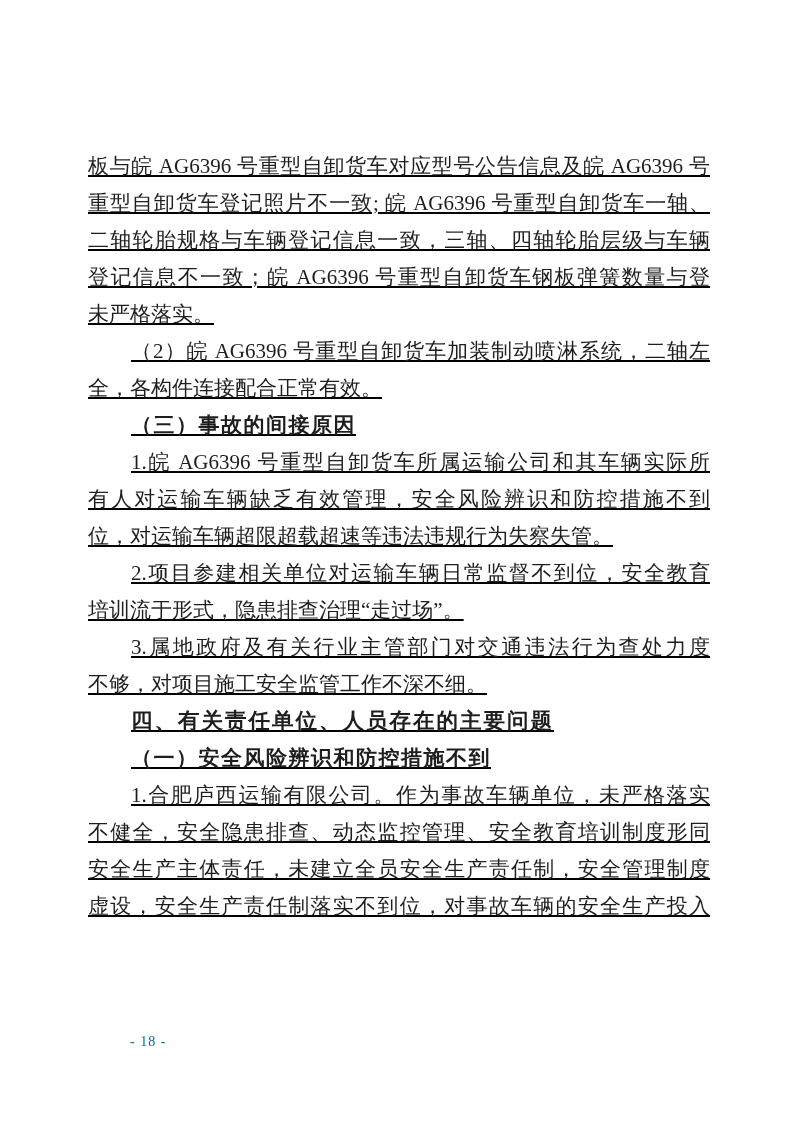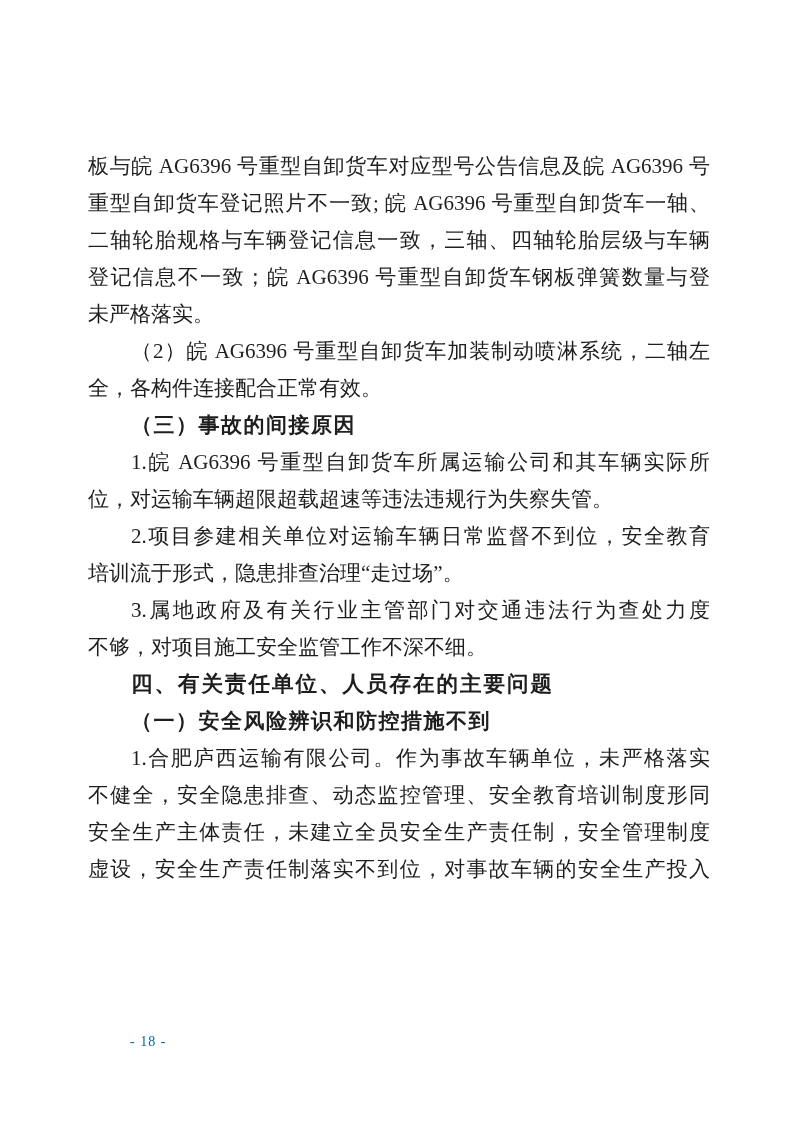--- a/index.html
+++ b/index.html
@@ -7,21 +7,21 @@
     position:relative;
     width:793px;height:1122px;
     background:#ffffff;
     overflow:hidden;
     font-family:"Liberation Serif",serif;
   }
   .text-block{
     position:absolute;
     left:88px;top:148px;width:622px;
   }
-  .paragraph{margin:0;padding:0;}
+  .paragraph{margin:0;padding:0;text-decoration:underline;}
   .line{
     height:37px;
     line-height:37px;
     font-size:21px;
     color:#1e1e1e;
     overflow:hidden;
   }
   .line.indent{padding-left:43px;}
   .line.fill{text-align:justify;text-align-last:justify;}
   .paragraph.heading-kai .line{
@@ -57,20 +57,21 @@
       </div>
       <div class="paragraph body">
         <div class="line indent fill">（2）皖 AG6396 号重型自卸货车加装制动喷淋系统，二轴左</div>
         <div class="line">全，各构件连接配合正常有效。</div>
       </div>
       <div class="paragraph heading-kai">
         <div class="line indent">（三）事故的间接原因</div>
       </div>
       <div class="paragraph body">
         <div class="line indent fill">1.皖 AG6396 号重型自卸货车所属运输公司和其车辆实际所</div>
+        <div class="line fill">有人对运输车辆缺乏有效管理，安全风险辨识和防控措施不到</div>
         <div class="line">位，对运输车辆超限超载超速等违法违规行为失察失管。</div>
       </div>
       <div class="paragraph body">
         <div class="line indent fill">2.项目参建相关单位对运输车辆日常监督不到位，安全教育</div>
         <div class="line">培训流于形式，隐患排查治理“走过场”。</div>
       </div>
       <div class="paragraph body">
         <div class="line indent fill">3.属地政府及有关行业主管部门对交通违法行为查处力度</div>
         <div class="line">不够，对项目施工安全监管工作不深不细。</div>
       </div>

